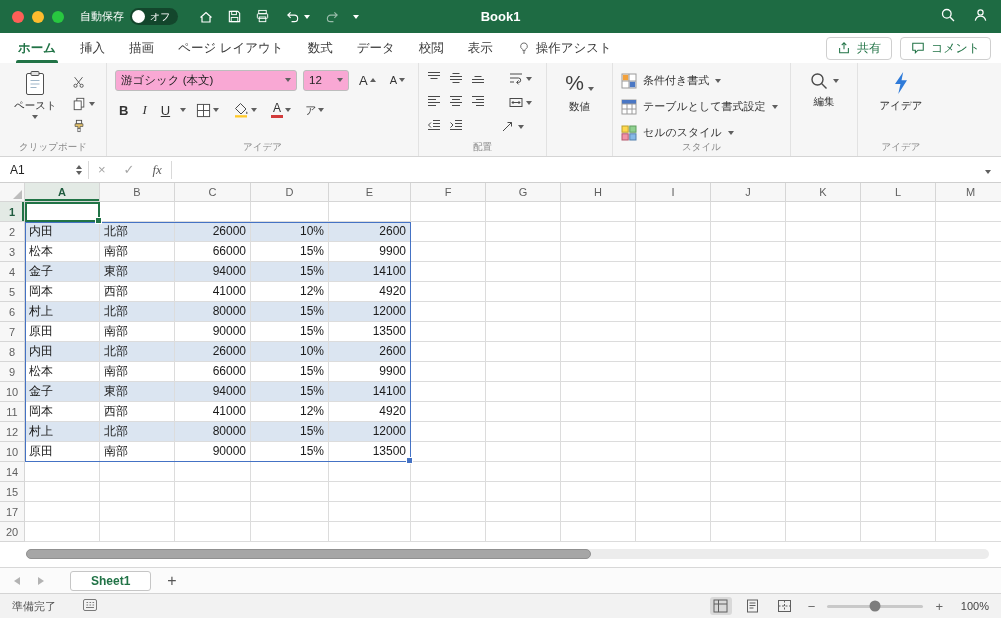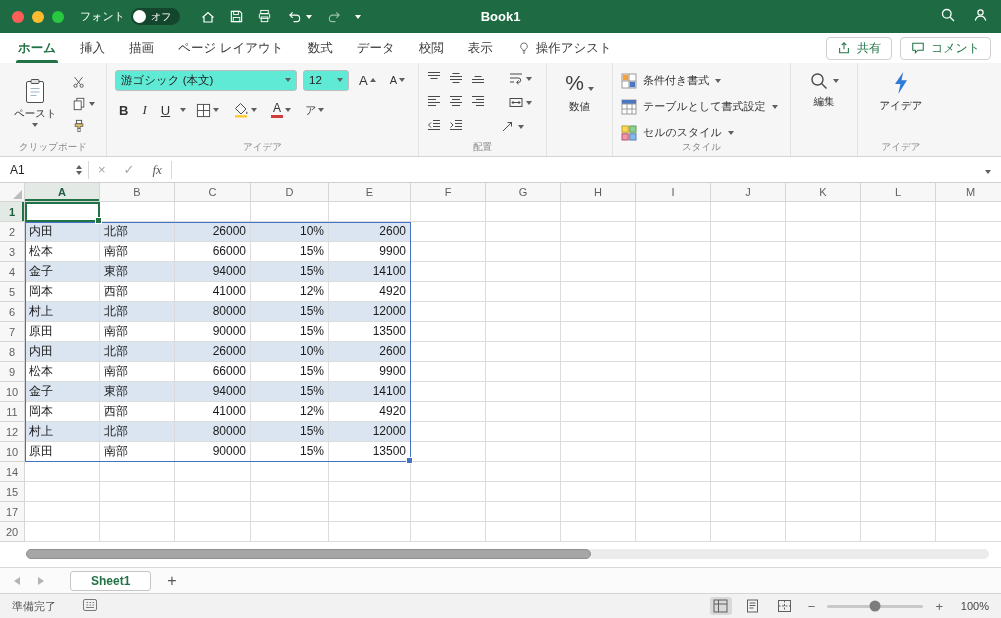--- a/index.html
+++ b/index.html
@@ -31,29 +31,29 @@
   .rtab{display:flex;align-items:center;gap:5px;padding:0 12px;font-size:12.5px;color:#3a3a3a;position:relative;cursor:default;}
   .rtab.active{color:var(--accent,#217346);font-weight:700;}
   .rtab.active::after{content:"";position:absolute;left:10px;right:10px;bottom:0;height:3px;background:var(--accent,#217346);border-radius:2px 2px 0 0;}
   .tabrow-right{margin-left:auto;display:flex;align-items:center;gap:8px;padding-right:4px;}
   .pill{display:flex;align-items:center;gap:6px;height:23px;padding:0 10px;border:1px solid #cfcfcf;border-radius:4px;background:#fff;color:var(--accent,#217346);font-size:12px;}
 
   
   .ribbon{height:94px;background:#f6f6f6;border-bottom:1px solid #d5d5d5;display:flex;flex:0 0 auto;}
   .rgroup{position:relative;padding:6px 8px 15px;border-right:1px solid #e2e2e2;flex:0 0 auto;}
   .glabel{position:absolute;bottom:2px;left:0;right:0;text-align:center;font-size:9.5px;color:#8a8a8a;white-space:nowrap;}
-  .gbody{display:flex;gap:7px;align-items:center;}
+  .gbody{display:flex;gap:7px;align-items:flex-start;}
   .ribtn{display:flex;align-items:center;gap:3px;height:21px;padding:0 2px;}
   
   .paste-btn{display:flex;flex-direction:column;align-items:center;gap:2px;padding:1px 6px;}
   .paste-btn .plabel{font-size:10.5px;color:#333;}
   .clip-col{display:flex;flex-direction:column;gap:1px;padding-top:2px;}
   
   .fontg{display:flex;flex-direction:column;gap:8px;}
-  .combo{display:flex;align-items:center;gap:5px;background:#5eead4;border:1px solid #bdbdbd;border-radius:3px;height:21px;font-size:11.5px;color:#222;padding:0 5px;}
+  .combo{display:flex;align-items:center;gap:5px;background:#f9a8d4;border:1px solid #bdbdbd;border-radius:3px;height:21px;font-size:11.5px;color:#222;padding:0 5px;}
   .combo .chev{margin-left:auto;}
   .fontrow{display:flex;align-items:center;gap:6px;}
   .tbtn{display:flex;align-items:center;gap:2px;height:22px;padding:0 4px;font-size:13px;color:#333;}
   .b{font-weight:700;}
   .i{font-style:italic;font-family:"Liberation Serif",serif;}
   .u{text-decoration:underline;}
   .a-color{display:inline-flex;flex-direction:column;align-items:center;line-height:12px;font-size:12px;}
   .a-color .bar{width:12px;height:3px;margin-top:1px;display:block;}
   
   .alg{display:flex;flex-direction:column;gap:5px;}
@@ -127,21 +127,21 @@
 
 <div class="app">
 
   <div class="titlebar">
     <div class="traffic">
       <span class="t-red"></span>
       <span class="t-yellow"></span>
       <span class="t-green"></span>
     </div>
     <div class="autosave">
-      <span>フォント</span>
+      <span>自動保存</span>
       <span class="toggle">
         <span class="knob"></span>
         <span>オフ</span>
       </span>
     </div>
     <div class="tb-icons">
       <span>
           <svg width="16" height="16" viewBox="0 0 16 16">
             <path d="M2.5 8.5 8 3.5l5.5 5M4 8v5h8V8" fill="none" stroke="#fff" stroke-width="1.2"></path>
           </svg>

